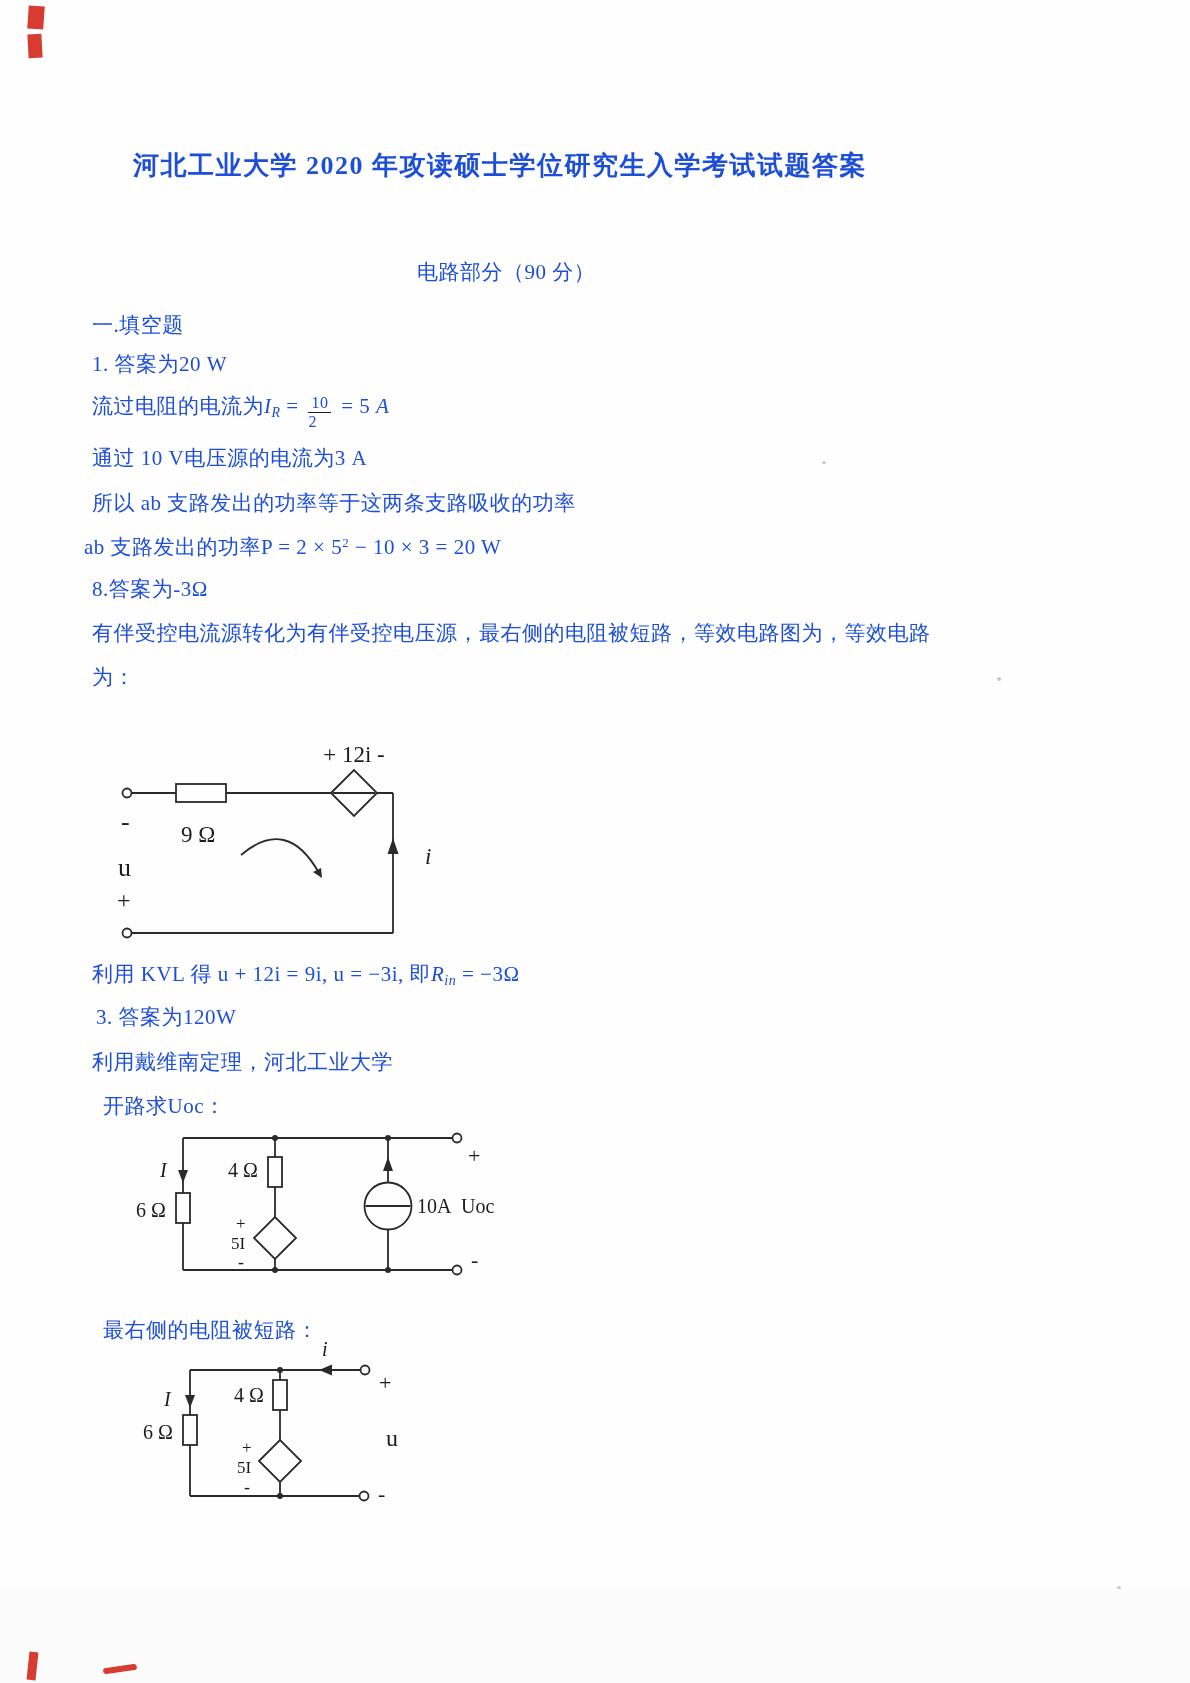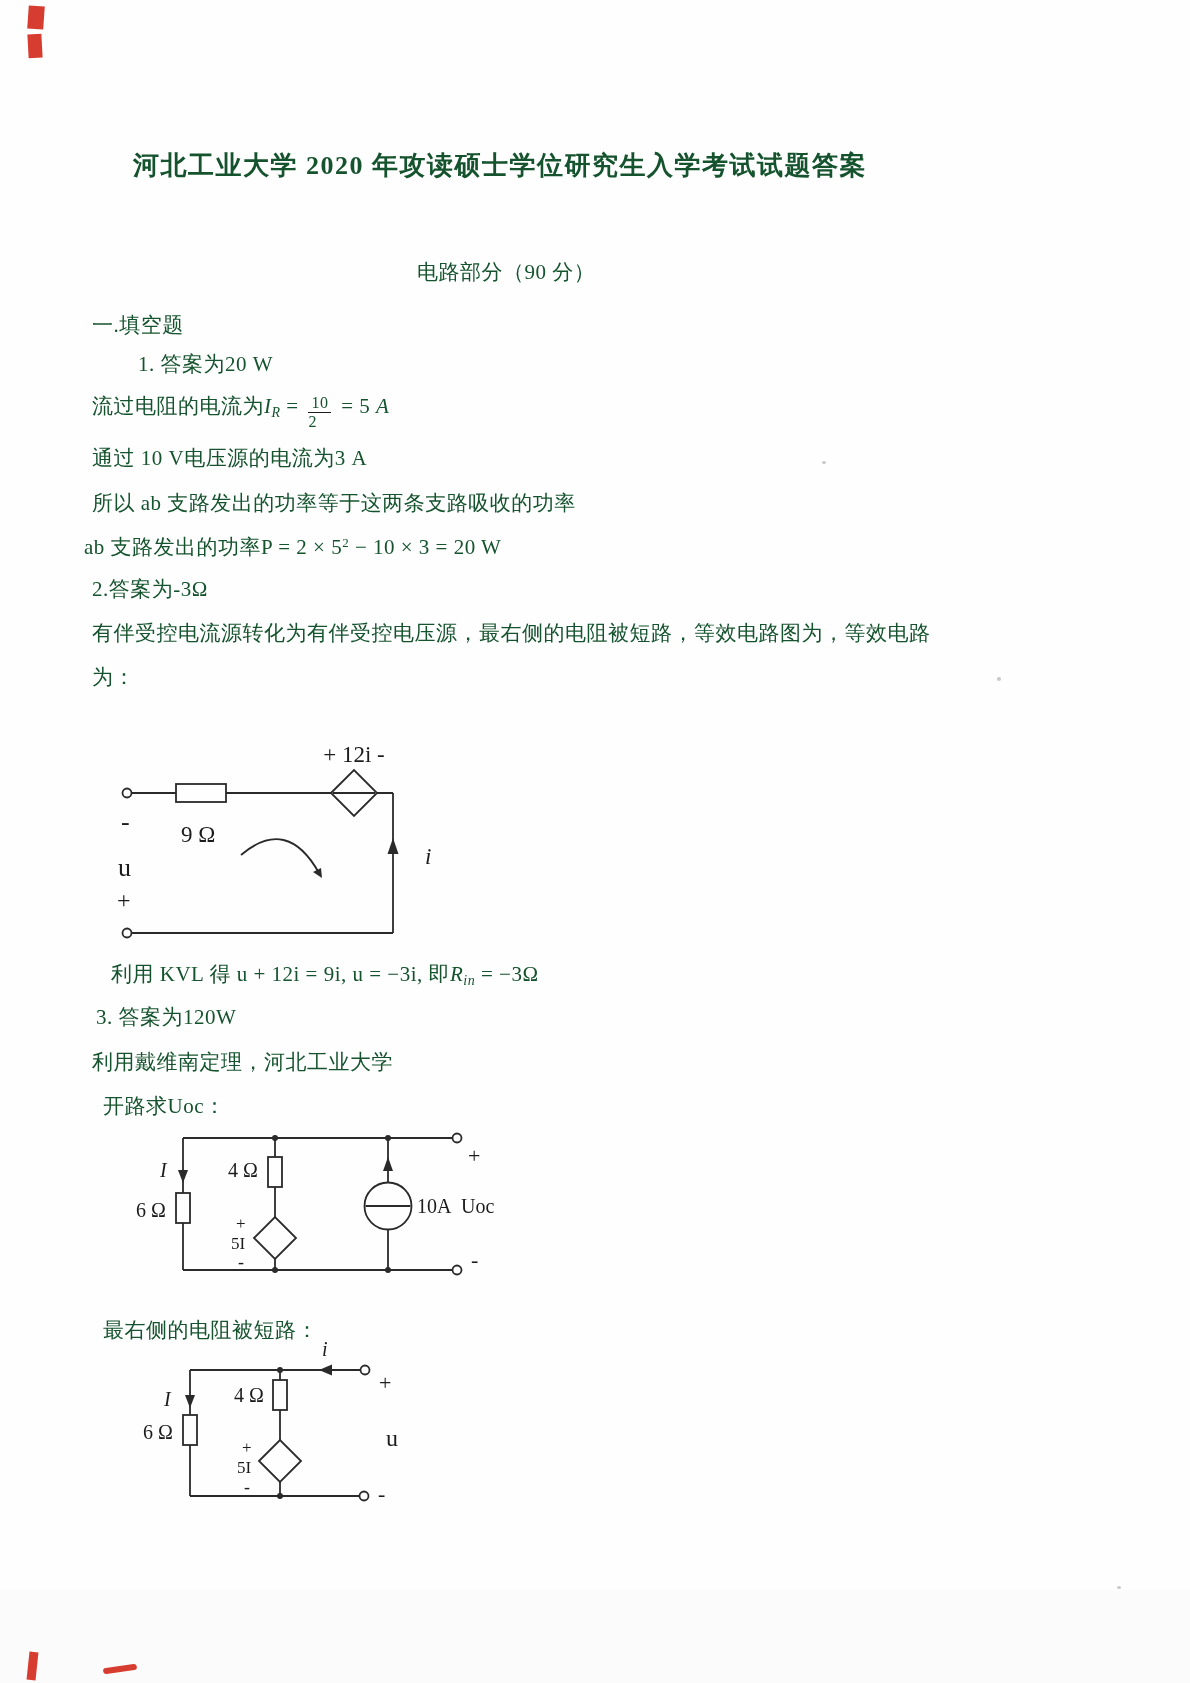--- a/index.html
+++ b/index.html
@@ -1,20 +1,20 @@
 <!DOCTYPE html>
 <html><head>
 <meta charset="utf-8">
 <style>
   html,body{margin:0;padding:0;background:#ffffff;}
   #page{
     position:relative;width:1190px;height:1683px;background:#fefefe;
     font-family:"Liberation Serif","DejaVu Serif",serif;color:#1c1c1c;overflow:hidden;
   }
-  .t{position:absolute;white-space:nowrap;color:#14532d;letter-spacing:0.5px;}
+  .t{position:absolute;white-space:nowrap;color:#1d4ed8;letter-spacing:0.5px;}
   .cn{font-size:21px;}
   .title{font-size:26px;font-weight:bold;letter-spacing:1.5px;}
   .it{font-style:italic;}
   .sub{font-size:14px;vertical-align:-4px;font-style:italic;}
   .sup{font-size:13px;vertical-align:7px;}
   .fracwrap{display:inline-block;vertical-align:-14px;text-align:left;line-height:1;margin:0 4px;}
   .fracnum{display:block;font-size:16px;border-bottom:1.4px solid #1c1c1c;padding:0 3px 1px;}
   .fracden{display:block;font-size:16px;padding-top:1px;}
   svg text{font-family:"Liberation Serif","DejaVu Serif",serif;fill:#1c1c1c;}
   .wire{stroke:#2a2a2a;stroke-width:1.8;fill:none;}
@@ -37,27 +37,27 @@
 
   <div class="redmark" style="left:28px;top:6px;width:16px;height:23px;transform:rotate(4deg);"></div>
   <div class="redmark" style="left:28px;top:34px;width:14px;height:24px;transform:rotate(-3deg);"></div>
   <div class="redmark" style="left:28px;top:1652px;width:9px;height:28px;transform:rotate(6deg);"></div>
   <div class="redmark" style="left:103px;top:1666px;width:34px;height:6px;transform:rotate(-8deg);border-radius:3px;"></div>
 
   <div class="t title" style="left:133px;top:148px;">河北工业大学 2020 年攻读硕士学位研究生入学考试试题答案</div>
   <div class="t cn" style="left:417px;top:258px;">电路部分（90 分）</div>
   <div class="t cn" style="left:92px;top:311px;">一.填空题</div>
 
-  <div class="t cn" style="left:92px;top:350px;margin-left:46px;">1. 答案为20 W</div>
+  <div class="t cn" style="left:92px;top:350px;">1. 答案为20 W</div>
   <div class="t cn" style="left:92px;top:392px;"><span>流过电阻的电流为</span><span class="it">I</span><span class="sub">R</span><span> = </span><span class="fracwrap"><span class="fracnum">10</span><span class="fracden">2</span></span><span> = 5 </span><span class="it">A</span></div>
   <div class="t cn" style="left:92px;top:444px;">通过 10 V电压源的电流为3 A</div>
   <div class="t cn" style="left:92px;top:489px;">所以 ab 支路发出的功率等于这两条支路吸收的功率</div>
   <div class="t cn" style="left:84px;top:533px;"><span>ab 支路发出的功率P = 2 × 5</span><span class="sup">2</span><span> − 10 × 3 = 20 W</span></div>
 
-  <div class="t cn" style="left:92px;top:575px;">2.答案为-3Ω</div>
+  <div class="t cn" style="left:92px;top:575px;">8.答案为-3Ω</div>
   <div class="t cn" style="left:92px;top:619px;">有伴受控电流源转化为有伴受控电压源，最右侧的电阻被短路，等效电路图为，等效电路</div>
   <div class="t cn" style="left:92px;top:663px;">为：</div>
 
   <svg style="position:absolute;left:95px;top:740px;" width="380" height="215" viewBox="0 0 380 215">
     <line class="wire" x1="36.5" y1="53" x2="81" y2="53"></line>
     <rect class="comp" x="81" y="44" width="50" height="18"></rect>
     <line class="wire" x1="131" y1="53" x2="298" y2="53"></line>
     <polygon class="comp" points="236,53 259,30 282,53 259,76" fill="none"></polygon>
     <line class="wire" x1="238" y1="53" x2="280" y2="53"></line>
     <line class="wire" x1="298" y1="53" x2="298" y2="193"></line>
@@ -68,21 +68,21 @@
     <path class="wire" d="M146,115 Q192,76 224,133"></path>
     <polygon class="ah" points="227,138 218,132 226,128"></polygon>
     <text x="259" y="22" font-size="23" text-anchor="middle">+ 12i -</text>
     <text x="86" y="102" font-size="23">9 Ω</text>
     <text x="26" y="90" font-size="26">-</text>
     <text x="23" y="136" font-size="26">u</text>
     <text x="22" y="168" font-size="24">+</text>
     <text class="it" x="330" y="124" font-size="23" font-style="italic">i</text>
   </svg>
 
-  <div class="t cn" style="left:92px;top:960px;margin-left:19px;"><span>利用 KVL 得 u + 12i = 9i,  u = −3i, 即</span><span class="it">R</span><span class="sub">in</span><span> = −3Ω</span></div>
+  <div class="t cn" style="left:92px;top:960px;"><span>利用 KVL 得 u + 12i = 9i,  u = −3i, 即</span><span class="it">R</span><span class="sub">in</span><span> = −3Ω</span></div>
 
   <div class="t cn" style="left:96px;top:1003px;">3. 答案为120W</div>
   <div class="t cn" style="left:92px;top:1048px;">利用戴维南定理，河北工业大学</div>
   <div class="t cn" style="left:103px;top:1092px;">开路求Uoc：</div>
 
   <svg style="position:absolute;left:130px;top:1125px;" width="390" height="165" viewBox="0 0 390 165">
     <line class="wire" x1="53" y1="13" x2="322.5" y2="13"></line>
     <line class="wire" x1="53" y1="145" x2="322.5" y2="145"></line>
     <line class="wire" x1="53" y1="13" x2="53" y2="68"></line>
     <rect class="comp" x="46" y="68" width="14" height="30"></rect>

